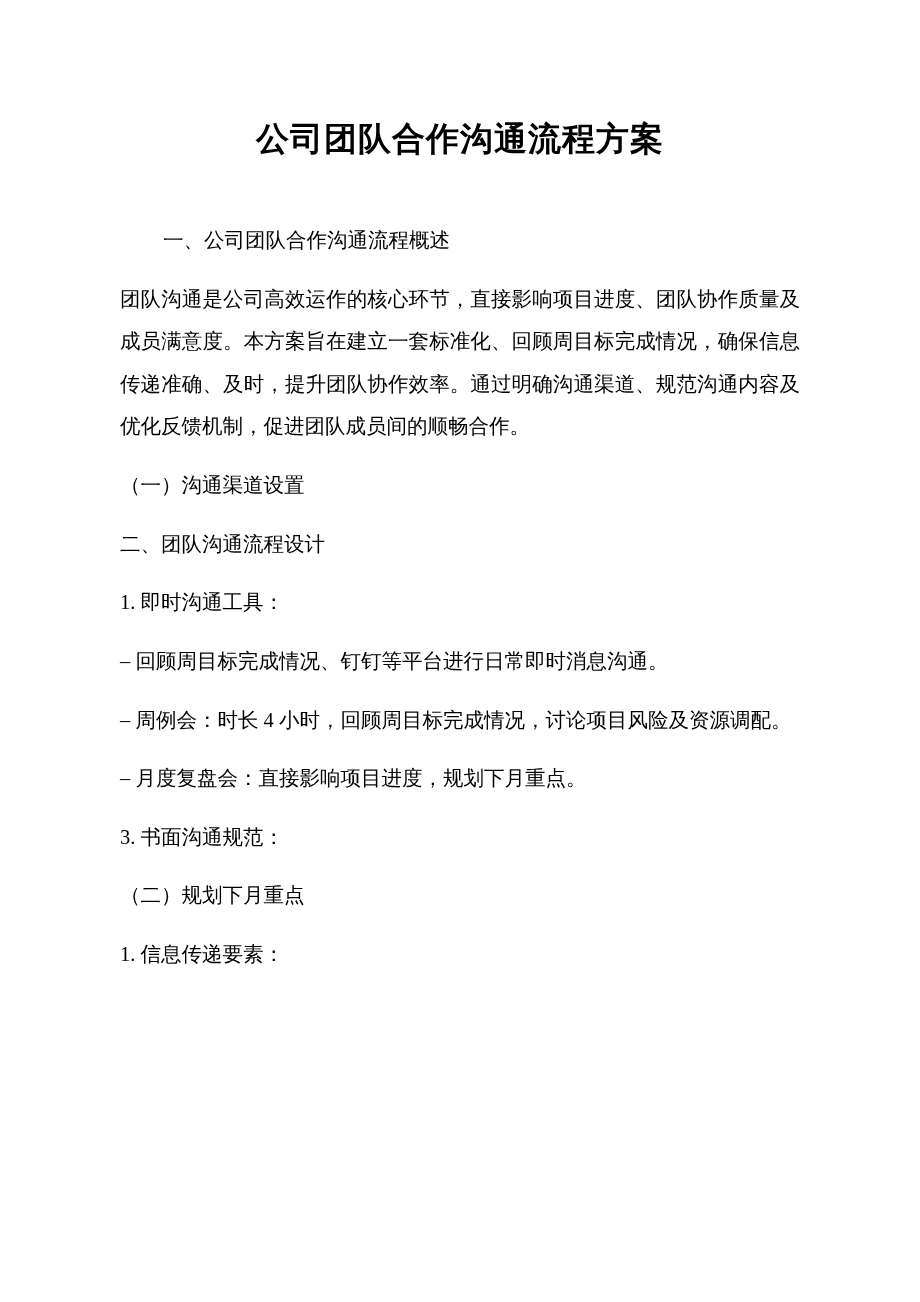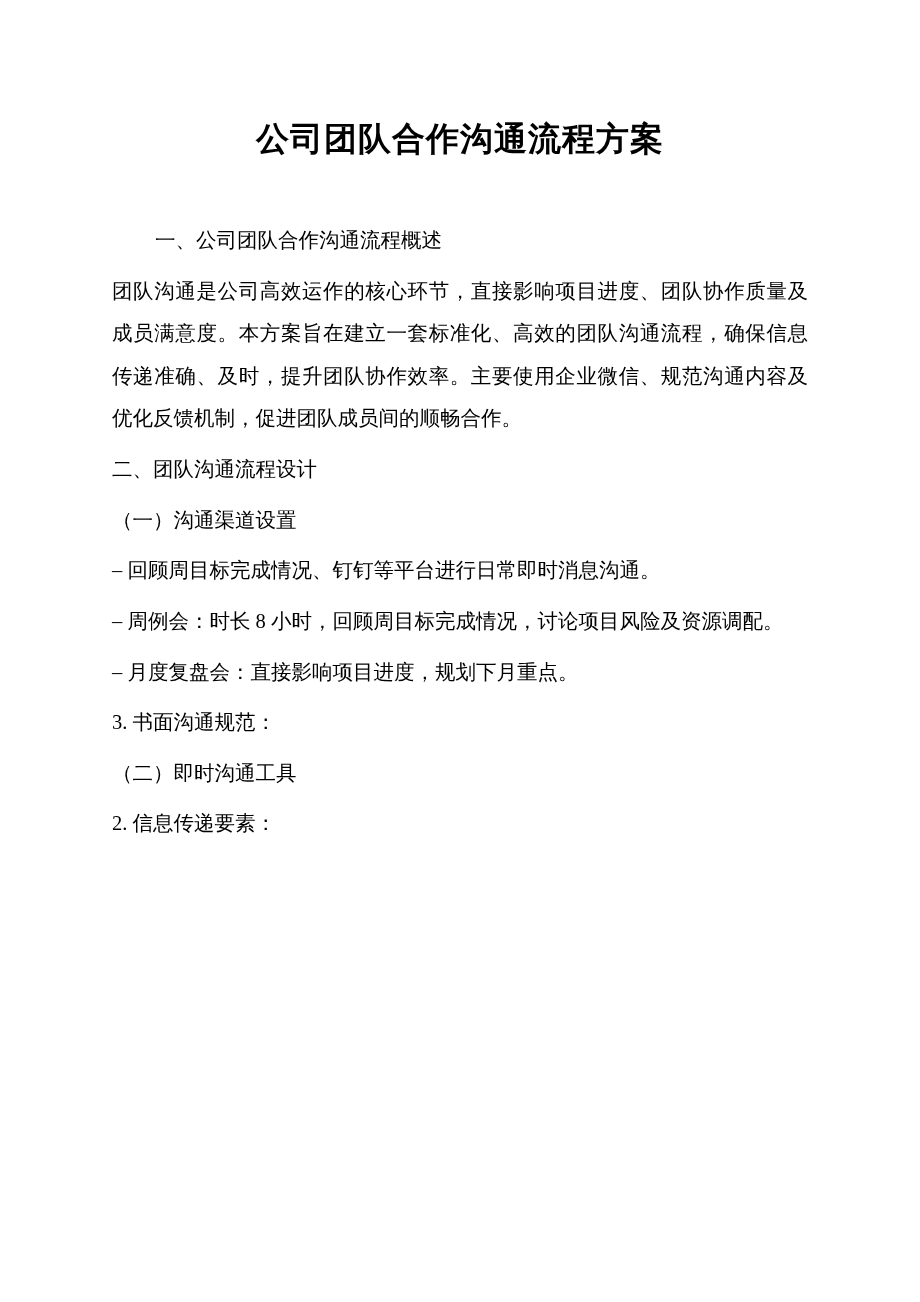--- a/index.html
+++ b/index.html
@@ -30,41 +30,42 @@
     margin: 0 0 58px 0;
     line-height: 1.3;
   }
   .body-block {
     font-size: 20.5px;
     line-height: 2.08;
     text-align: justify;
     text-justify: inter-ideograph;
   }
   p.para {
-    margin: 8px;
+    margin: 16px;
     padding: 0;
     text-indent: 0;
   }
   p.indent2 {
     text-indent: 2.1em;
   }
   p.flow {
     text-align: justify;
   }
 </style>
 </head>
 <body>
 
 <div class="page">
   <h1 class="doc-title">公司团队合作沟通流程方案</h1>
   <div class="body-block">
     <p class="para indent2">一、公司团队合作沟通流程概述</p>
-    <p class="para flow">团队沟通是公司高效运作的核心环节，直接影响项目进度、团队协作质量及成员满意度。本方案旨在建立一套标准化、高效的团队沟通流程，确保信息传递准确、及时，提升团队协作效率。主要使用企业微信、规范沟通内容及优化反馈机制，促进团队成员间的顺畅合作。</p>
+    <p class="para flow">团队沟通是公司高效运作的核心环节，直接影响项目进度、团队协作质量及成员满意度。本方案旨在建立一套标准化、回顾周目标完成情况，确保信息传递准确、及时，提升团队协作效率。通过明确沟通渠道、规范沟通内容及优化反馈机制，促进团队成员间的顺畅合作。</p>
+    <p class="para">（一）沟通渠道设置</p>
     <p class="para">二、团队沟通流程设计</p>
-    <p class="para">（一）沟通渠道设置</p>
+    <p class="para">1. 即时沟通工具：</p>
     <p class="para">– 回顾周目标完成情况、钉钉等平台进行日常即时消息沟通。</p>
-    <p class="para flow">– 周例会：时长 8 小时，回顾周目标完成情况，讨论项目风险及资源调配。</p>
+    <p class="para flow">– 周例会：时长 4 小时，回顾周目标完成情况，讨论项目风险及资源调配。</p>
     <p class="para">– 月度复盘会：直接影响项目进度，规划下月重点。</p>
     <p class="para">3. 书面沟通规范：</p>
-    <p class="para">（二）即时沟通工具</p>
-    <p class="para">2. 信息传递要素：</p>
+    <p class="para">（二）规划下月重点</p>
+    <p class="para">1. 信息传递要素：</p>
   </div>
 </div>
 
 </body></html>

